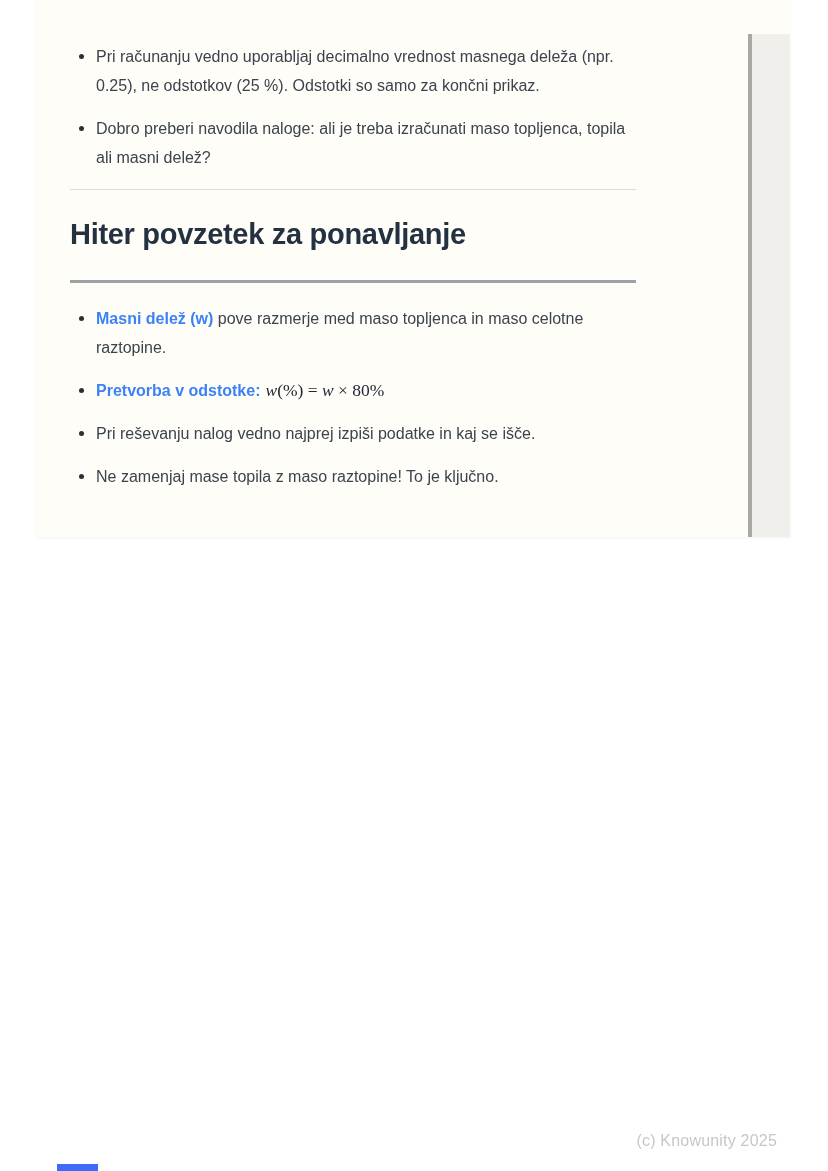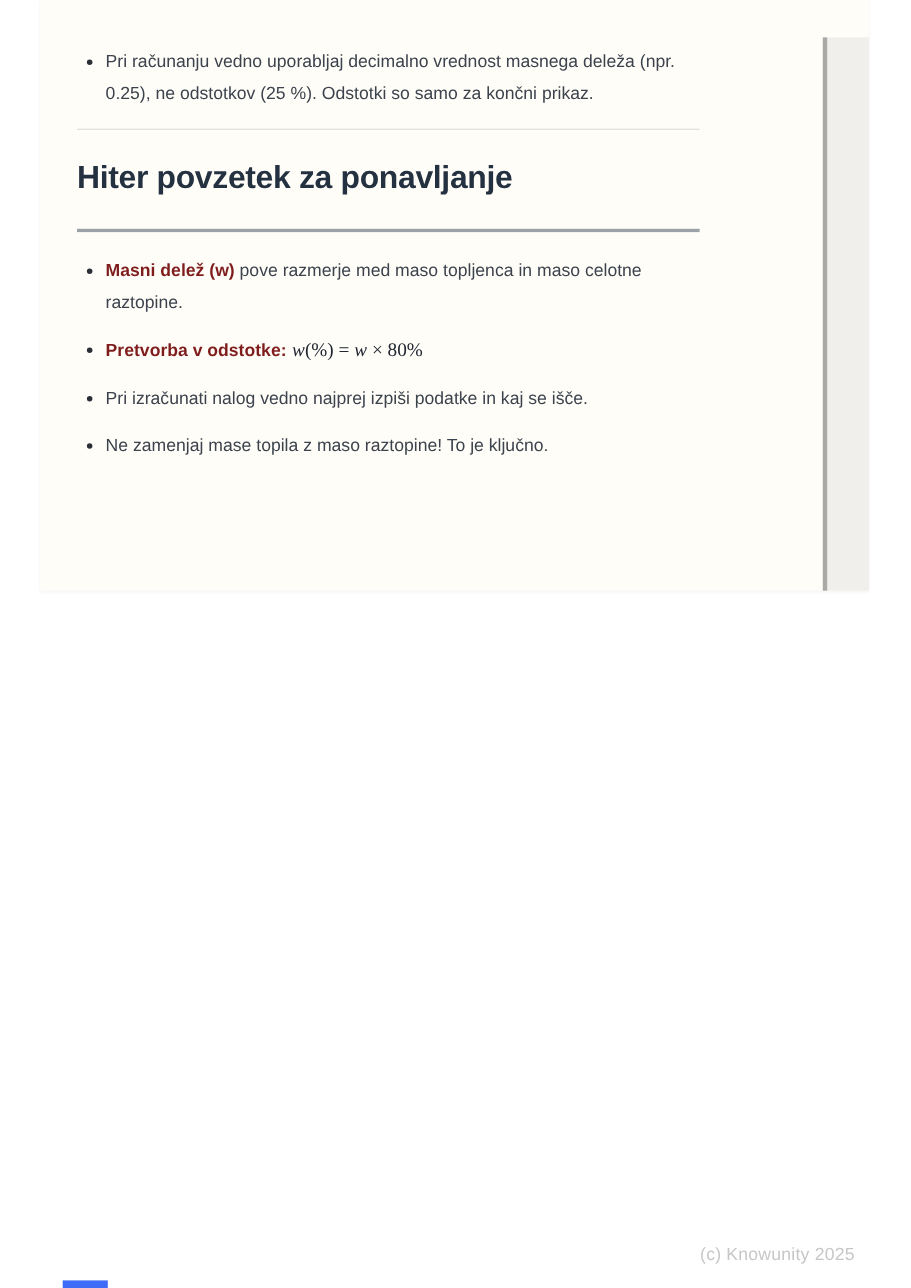--- a/index.html
+++ b/index.html
@@ -26,21 +26,21 @@
 
   ul.bullet-list{ list-style:none; }
   ul.bullet-list li{
     position:relative; padding-left:26px; margin-bottom:14px;
     font-size:16px; line-height:29px; color:#3c434d;
   }
   ul.bullet-list li::before{
     content:""; position:absolute; left:9px; top:12px;
     width:5px; height:5px; border-radius:50%; background:#2a2f37;
   }
-  .lead{ font-weight:bold; color:#7f1d1d; }
+  .lead{ font-weight:bold; color:#3b82f6; }
 
   .divider{ height:1px; background:#dddcd7; width:566px; margin-top:17px; }
 
   h2.section-title{
     width:566px; margin-top:27px; padding-bottom:29px;
     font-size:29px; line-height:34px; font-weight:bold; letter-spacing:-0.3px;
     color:#243140; border-bottom:3px solid #9ca1a8;
   }
   ul.summary-list{ margin-top:21px; }
 
@@ -67,40 +67,43 @@
 <body>
 
 <div class="doc-card">
   <div class="content">
     <div class="text-col">
 
       <ul class="bullet-list">
         <li>
           <span>Pri računanju vedno uporabljaj decimalno vrednost masnega deleža (npr. 0.25), ne odstotkov (25 %). Odstotki so samo za končni prikaz.</span>
         </li>
+        <li>
+          <span>Dobro preberi navodila naloge: ali je treba izračunati maso topljenca, topila ali masni delež?</span>
+        </li>
       </ul>
 
       <div class="divider"></div>
 
       <h2 class="section-title">Hiter povzetek za ponavljanje</h2>
 
       <ul class="bullet-list summary-list">
 
         <li>
           <span class="lead">Masni delež (w)</span><span> pove razmerje med maso topljenca in maso celotne raztopine.</span>
         </li>
 
 
 
         <li>
           <span class="lead">Pretvorba v odstotke:</span><span class="math"><span class="mi">w</span><span class="mr">(%) = </span><span class="mi">w</span><span class="mr"> × 80%</span></span>
         </li>
 
         <li>
-          <span>Pri izračunati nalog vedno najprej izpiši podatke in kaj se išče.</span>
+          <span>Pri reševanju nalog vedno najprej izpiši podatke in kaj se išče.</span>
         </li>
 
         <li>
           <span>Ne zamenjaj mase topila z maso raztopine! To je ključno.</span>
         </li>
 
       </ul>
     </div>
   </div>
 

